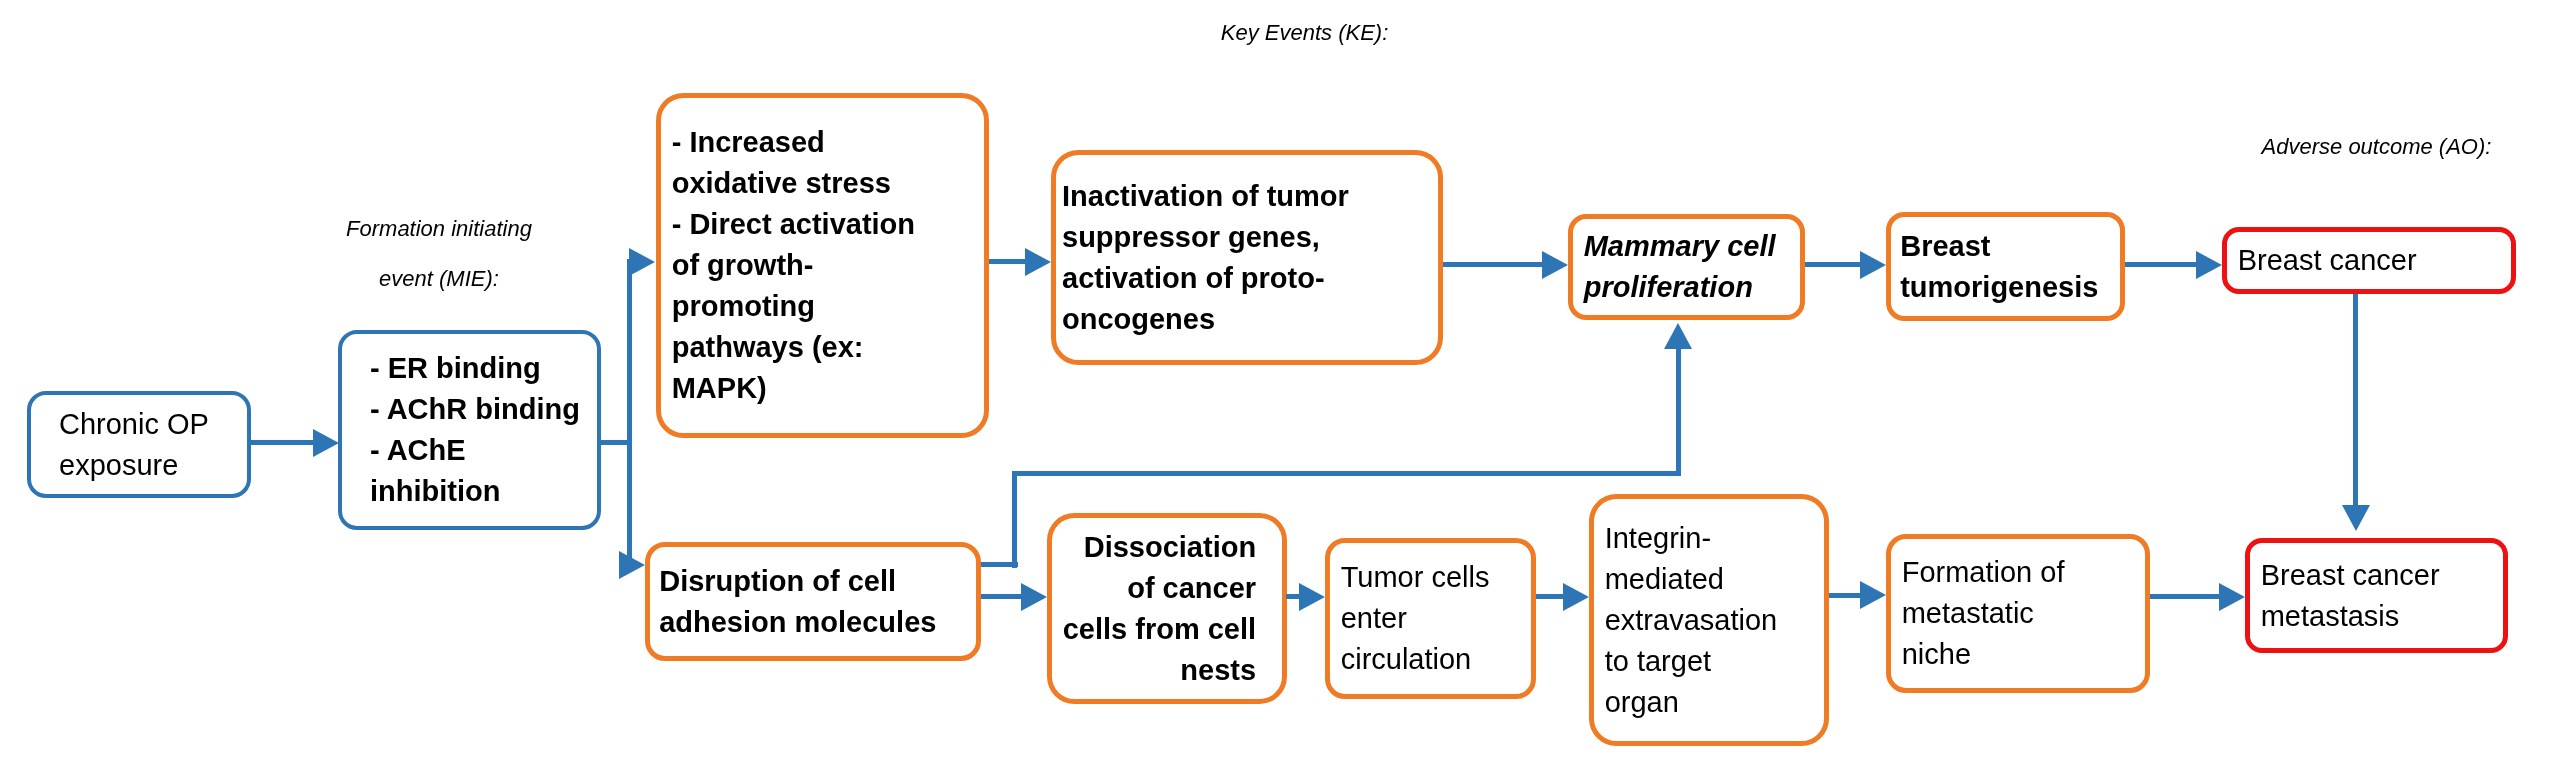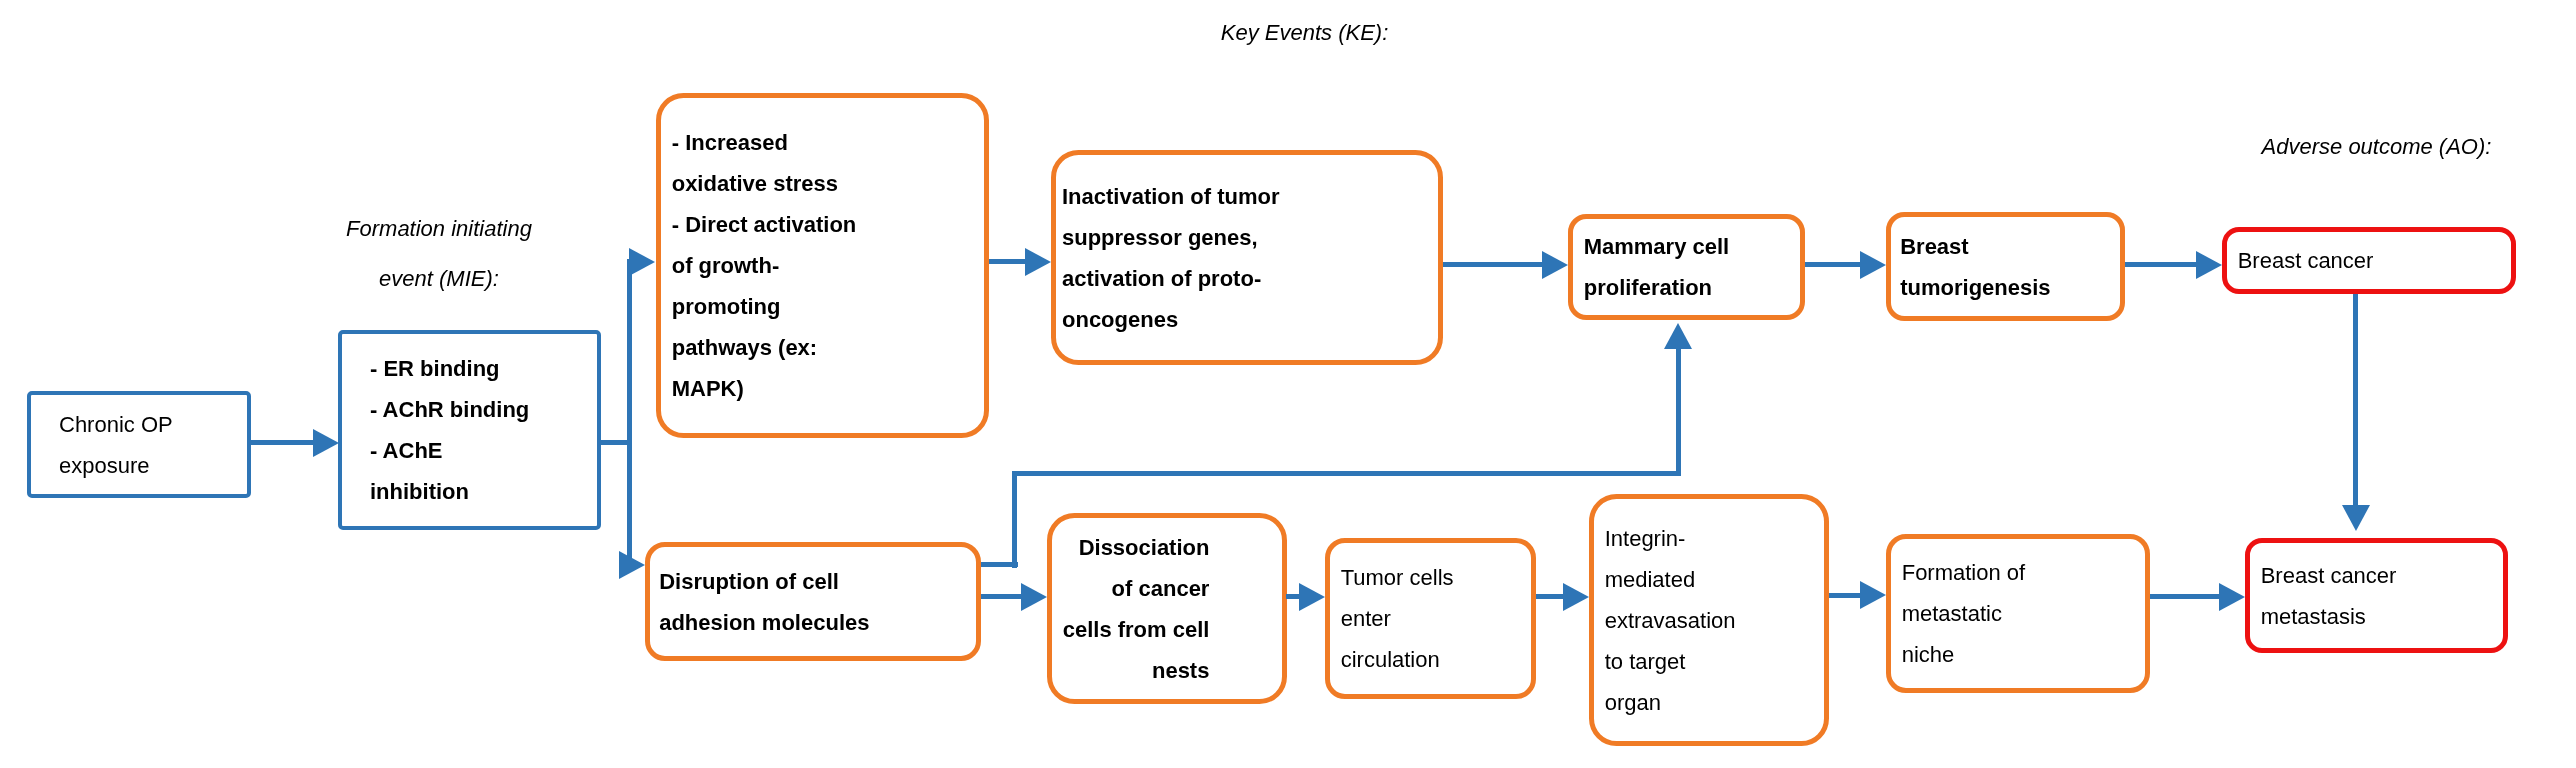--- a/index.html
+++ b/index.html
@@ -10,26 +10,26 @@
     font-family:"Liberation Sans", sans-serif;
     color:#000;
     overflow:hidden;
   }
   .node {
     position:absolute;
     display:flex;
     align-items:center;
     box-sizing:border-box;
     background:#ffffff;
-    font-size:22px;
+    font-size:29px;
     line-height:41px;
     white-space:pre;
     padding:4.6px 6.1px 4.6px 10.7px;
   }
-  .node.blue   { border:4.6px solid #2E75B6; border-radius:5px;padding-left:28px; }
+  .node.blue   { border:4.6px solid #2E75B6; border-radius:19px;padding-left:28px; }
   .node.orange { border:5.3px solid #F07B25; border-radius:23px; }
   .node.red    { border:5.3px solid #ED1111; border-radius:17px; }
   .bold { font-weight:bold; }
   .lbl {
     position:absolute;
     font-style:italic;
     font-size:22px;
     line-height:50px;
     white-space:pre;
     text-align:center;
@@ -72,21 +72,21 @@
 MAPK)</span>
   </div>
 
   <div class="node orange bold" style="left:1051px; top:150px; width:392px; height:215px; padding-left:6px; border-radius:27.5px;">
     <span>Inactivation of tumor
 suppressor genes,
 activation of proto-
 oncogenes</span>
   </div>
 
-  <div class="node orange bold" style="left:1568px; top:214px; width:237px; height:106px; border-radius:18.3px;">
+  <div class="node orange bold" style="left:1568px; top:214px; width:237px; height:106px; border-radius:18.3px;font-style:italic;">
     <span>Mammary cell
 proliferation</span>
   </div>
 
   <div class="node orange bold" style="left:1886px; top:212px; width:239px; height:109px; padding-left:9.2px; border-radius:18.3px;">
     <span>Breast
 tumorigenesis</span>
   </div>
 
   <div class="node red" style="left:2222px; top:227px; width:294px; height:67px;">

